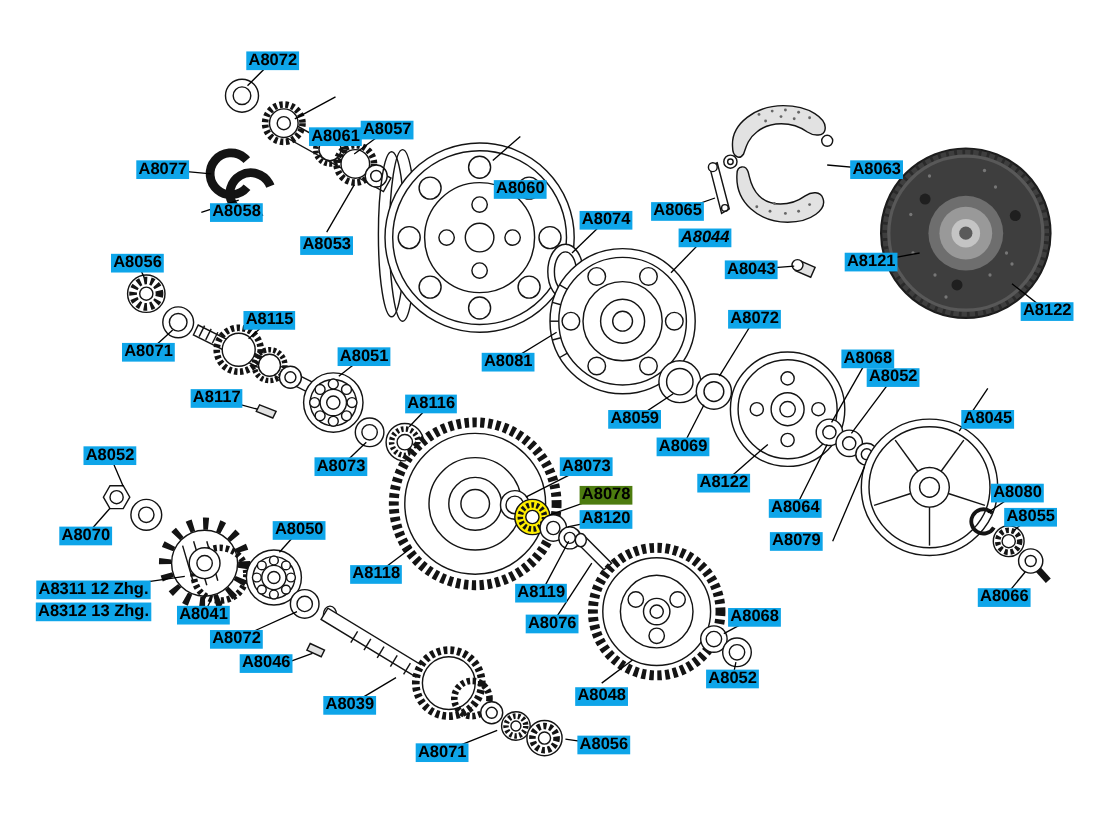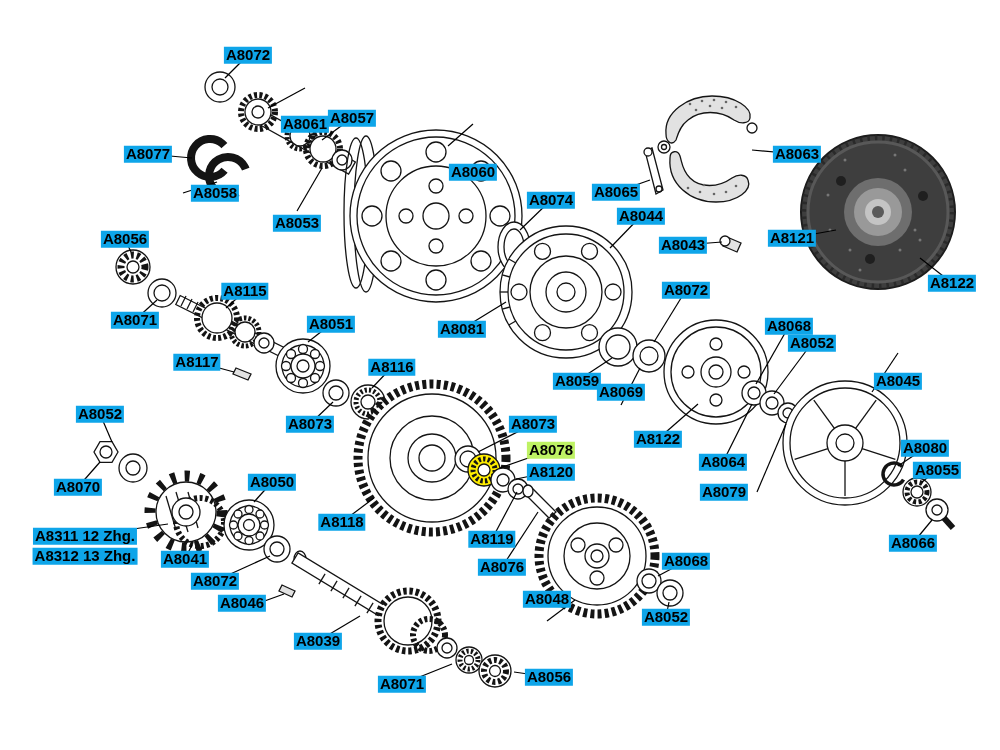--- a/index.html
+++ b/index.html
@@ -407,59 +407,59 @@
 <div class="label-layer" style="color: rgb(0, 0, 0);">
       <div class="part-label" style="left: 248px; top: 55px;">A8072</div>
       <div class="part-label" style="left: 305px; top: 88px; margin-top: 36px;">A8061</div>
       <div class="part-label" style="left: 352px; top: 118px;">A8057</div>
       <div class="part-label" style="left: 473px; top: 124px; margin-top: 48px;">A8060</div>
       <div class="part-label" style="left: 148px; top: 154px;">A8077</div>
       <div class="part-label" style="left: 183px; top: 193px; margin-left: 32px;">A8058</div>
       <div class="part-label" style="left: 297px; top: 211px; margin-top: 12px;">A8053</div>
       <div class="part-label" style="left: 551px; top: 200px;">A8074</div>
       <div class="part-label" style="left: 616px; top: 192px;">A8065</div>
-      <div class="part-label" style="left: 641px; top: 216px;">A8044</div>
+      <div class="part-label" style="left: 641px; top: 216px; font-style: italic;">A8044</div>
       <div class="part-label" style="left: 797px; top: 154px;">A8063</div>
       <div class="part-label" style="left: 683px; top: 245px;">A8043</div>
       <div class="part-label" style="left: 792px; top: 238px;">A8121</div>
       <div class="part-label" style="left: 952px; top: 283px;">A8122</div>
       <div class="part-label" style="left: 125px; top: 239px;">A8056</div>
       <div class="part-label" style="left: 135px; top: 320px;">A8071</div>
       <div class="part-label" style="left: 245px; top: 291px;">A8115</div>
       <div class="part-label" style="left: 331px; top: 324px;">A8051</div>
       <div class="part-label" style="left: 197px; top: 362px;">A8117</div>
       <div class="part-label" style="left: 392px; top: 367px;">A8116</div>
       <div class="part-label" style="left: 462px; top: 329px; text-align: right;">A8081</div>
       <div class="part-label" style="left: 577px; top: 381px;">A8059</div>
       <div class="part-label" style="left: 686px; top: 290px;">A8072</div>
-      <div class="part-label" style="left: 621px; top: 392px;">A8069</div>
+      <div class="part-label" style="left: 621px; top: 406px;">A8069</div>
       <div class="part-label" style="left: 789px; top: 326px;">A8068</div>
       <div class="part-label" style="left: 812px; top: 343px;">A8052</div>
       <div class="part-label" style="left: 658px; top: 439px;">A8122</div>
       <div class="part-label" style="left: 898px; top: 353px; margin-top: 28px;">A8045</div>
       <div class="part-label" style="left: 100px; top: 414px;">A8052</div>
       <div class="part-label" style="left: 310px; top: 424px;">A8073</div>
       <div class="part-label" style="left: 533px; top: 424px;">A8073</div>
-      <div class="part-label highlight" style="left: 551px; top: 450px; background: #bef264;">A8078</div>
+      <div class="part-label highlight" style="left: 551px; top: 450px; background: #4d7c0f;">A8078</div>
       <div class="part-label" style="left: 551px; top: 472px;">A8120</div>
       <div class="part-label" style="left: 78px; top: 487px;">A8070</div>
       <div class="part-label" style="left: 272px; top: 482px;">A8050</div>
       <div class="part-label" style="left: 342px; top: 522px;">A8118</div>
       <div class="part-label" style="left: 492px; top: 539px;">A8119</div>
       <div class="part-label" style="left: 502px; top: 567px;">A8076</div>
       <div class="part-label" style="left: 723px; top: 462px;">A8064</div>
       <div class="part-label" style="left: 724px; top: 492px;">A8079</div>
       <div class="part-label" style="left: 925px; top: 448px;">A8080</div>
       <div class="part-label" style="left: 937px; top: 470px;">A8055</div>
       <div class="part-label" style="left: 913px; top: 543px;">A8066</div>
       <div class="part-label" style="left: 85px; top: 536px;">A8311 12 Zhg.</div>
       <div class="part-label" style="left: 85px; top: 556px;">A8312 13 Zhg.</div>
       <div class="part-label" style="left: 185px; top: 559px;">A8041</div>
       <div class="part-label" style="left: 215px; top: 581px;">A8072</div>
       <div class="part-label" style="left: 242px; top: 603px;">A8046</div>
       <div class="part-label" style="left: 318px; top: 641px;">A8039</div>
-      <div class="part-label" style="left: 547px; top: 599px;">A8048</div>
+      <div class="part-label" style="left: 547px; top: 633px;">A8048</div>
       <div class="part-label" style="left: 686px; top: 561px;">A8068</div>
       <div class="part-label" style="left: 666px; top: 617px;">A8052</div>
       <div class="part-label" style="left: 402px; top: 684px;">A8071</div>
       <div class="part-label" style="left: 549px; top: 677px;">A8056</div>
     </div>
 </div>
 
 </body></html>

